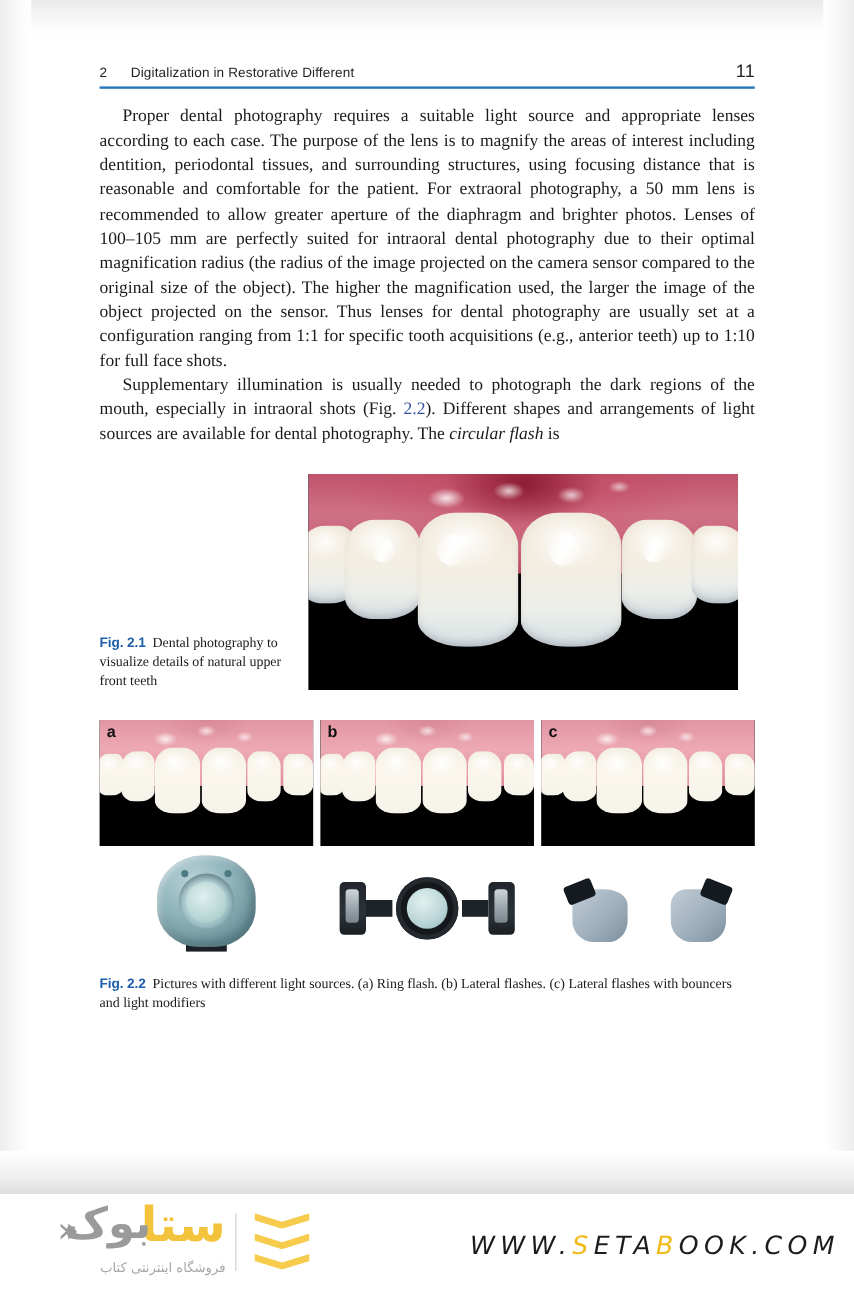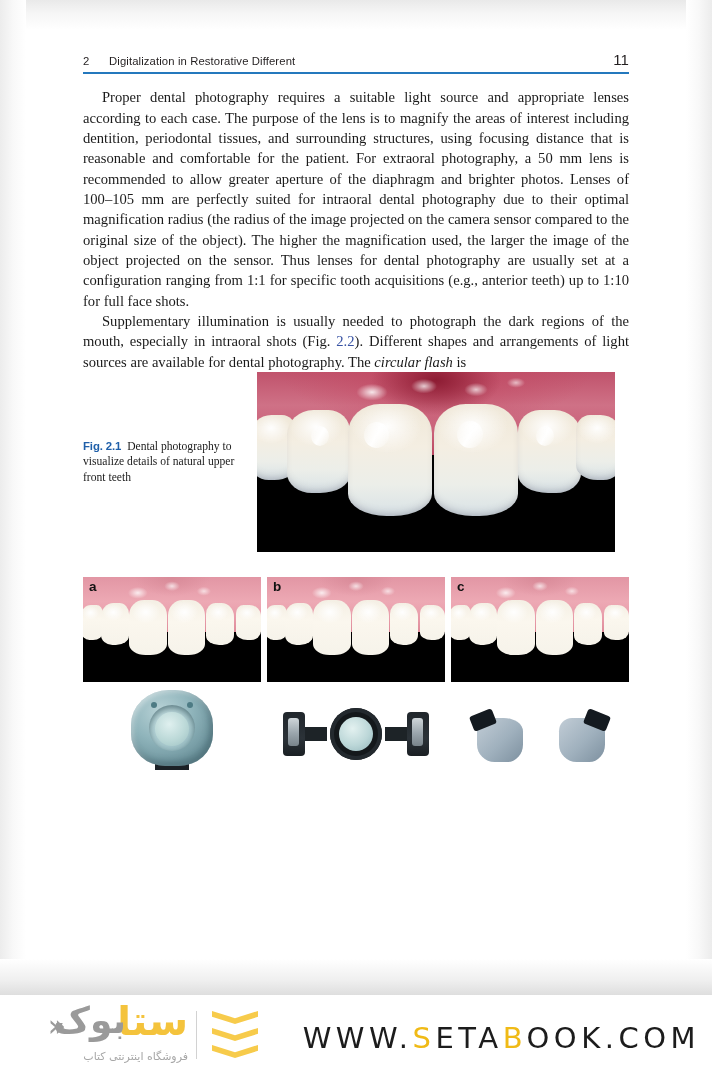--- a/index.html
+++ b/index.html
@@ -110,22 +110,23 @@
   }
   .xref {
     color: #3853a4;
   }
   .it {
     font-style: italic;
   }
 
   
   .fig21 {
+    margin-top: 23px;
     display: flex;
-    align-items: center;
+    align-items: flex-end;
   }
   .fig21-caption {
     width: 174px;
     flex: none;
     padding-right: 8px;
     box-sizing: border-box;
     font-size: 11.6px;
     line-height: 15.4px;
     color: #1a1a1a;
   }
@@ -504,26 +505,27 @@
   }
   .footer-fa {
     font-family: "DejaVu Sans", sans-serif;
     font-size: 17px;
     color: #2b2b2b;
     direction: rtl;
     line-height: 1.3;
   }
   .footer-url {
     font-family: "DejaVu Sans", sans-serif;
-    font-size: 29px;
+    font-size: 21px;
     color: #1c1c1c;
     letter-spacing: 4.5px;
     line-height: 1.25;
     margin-top: 2px;
     white-space: nowrap;
+    font-style: italic;
   }
   .u-gold { color: #f0ba16; }
 </style>
 </head>
 <body>
 
 <div class="page-sheet">
 
   <div class="content">
 
@@ -643,20 +645,23 @@
               </div>
               <div class="bouncer two">
                 <div class="bouncer-body"></div>
                 <div class="bouncer-clip"></div>
               </div>
             </div>
           </div>
         </div>
       </div>
 
+      <div class="fig22-caption">
+        <span class="fig-label">Fig. 2.2</span>&nbsp;&nbsp;<span>Pictures with different light sources. (a) Ring flash. (b) Lateral flashes. (c) Lateral flashes with bouncers and light modifiers</span>
+      </div>
     </div>
 
   </div>
 
   <div class="scan-edge-top"></div>
   <div class="scan-edge-left"></div>
   <div class="scan-edge-right"></div>
   <div class="scan-edge-bottom"></div>
 </div>
 

